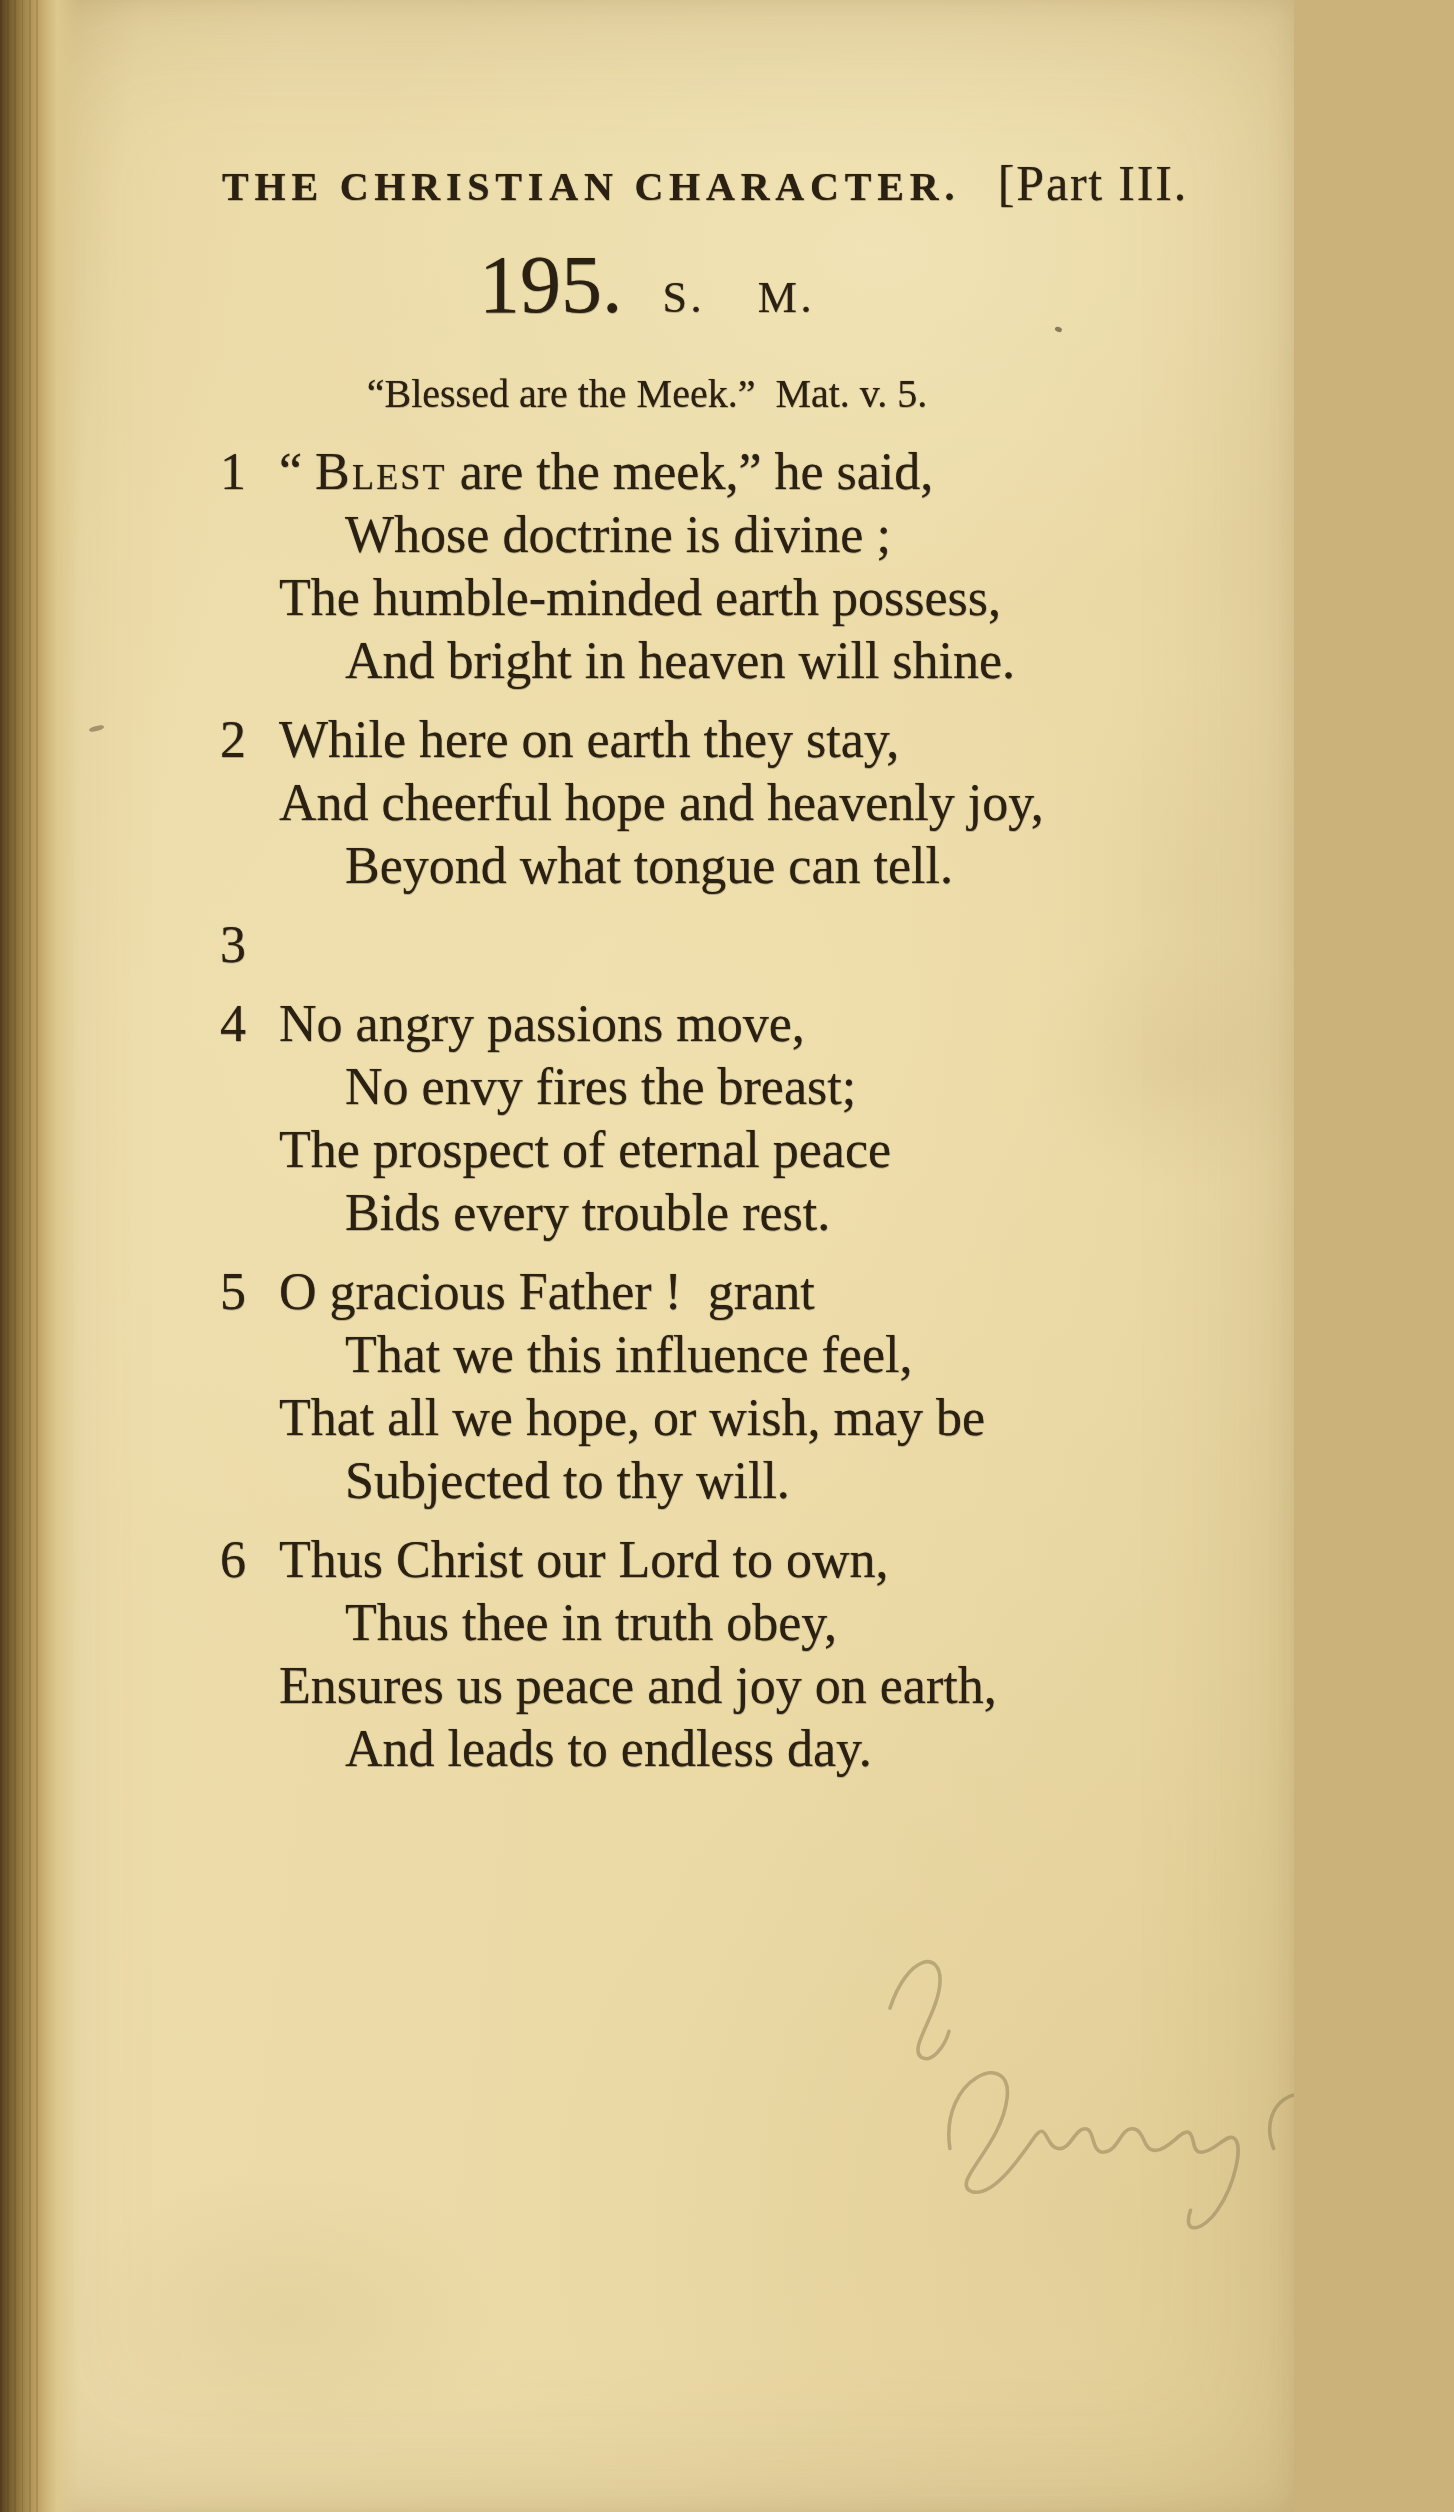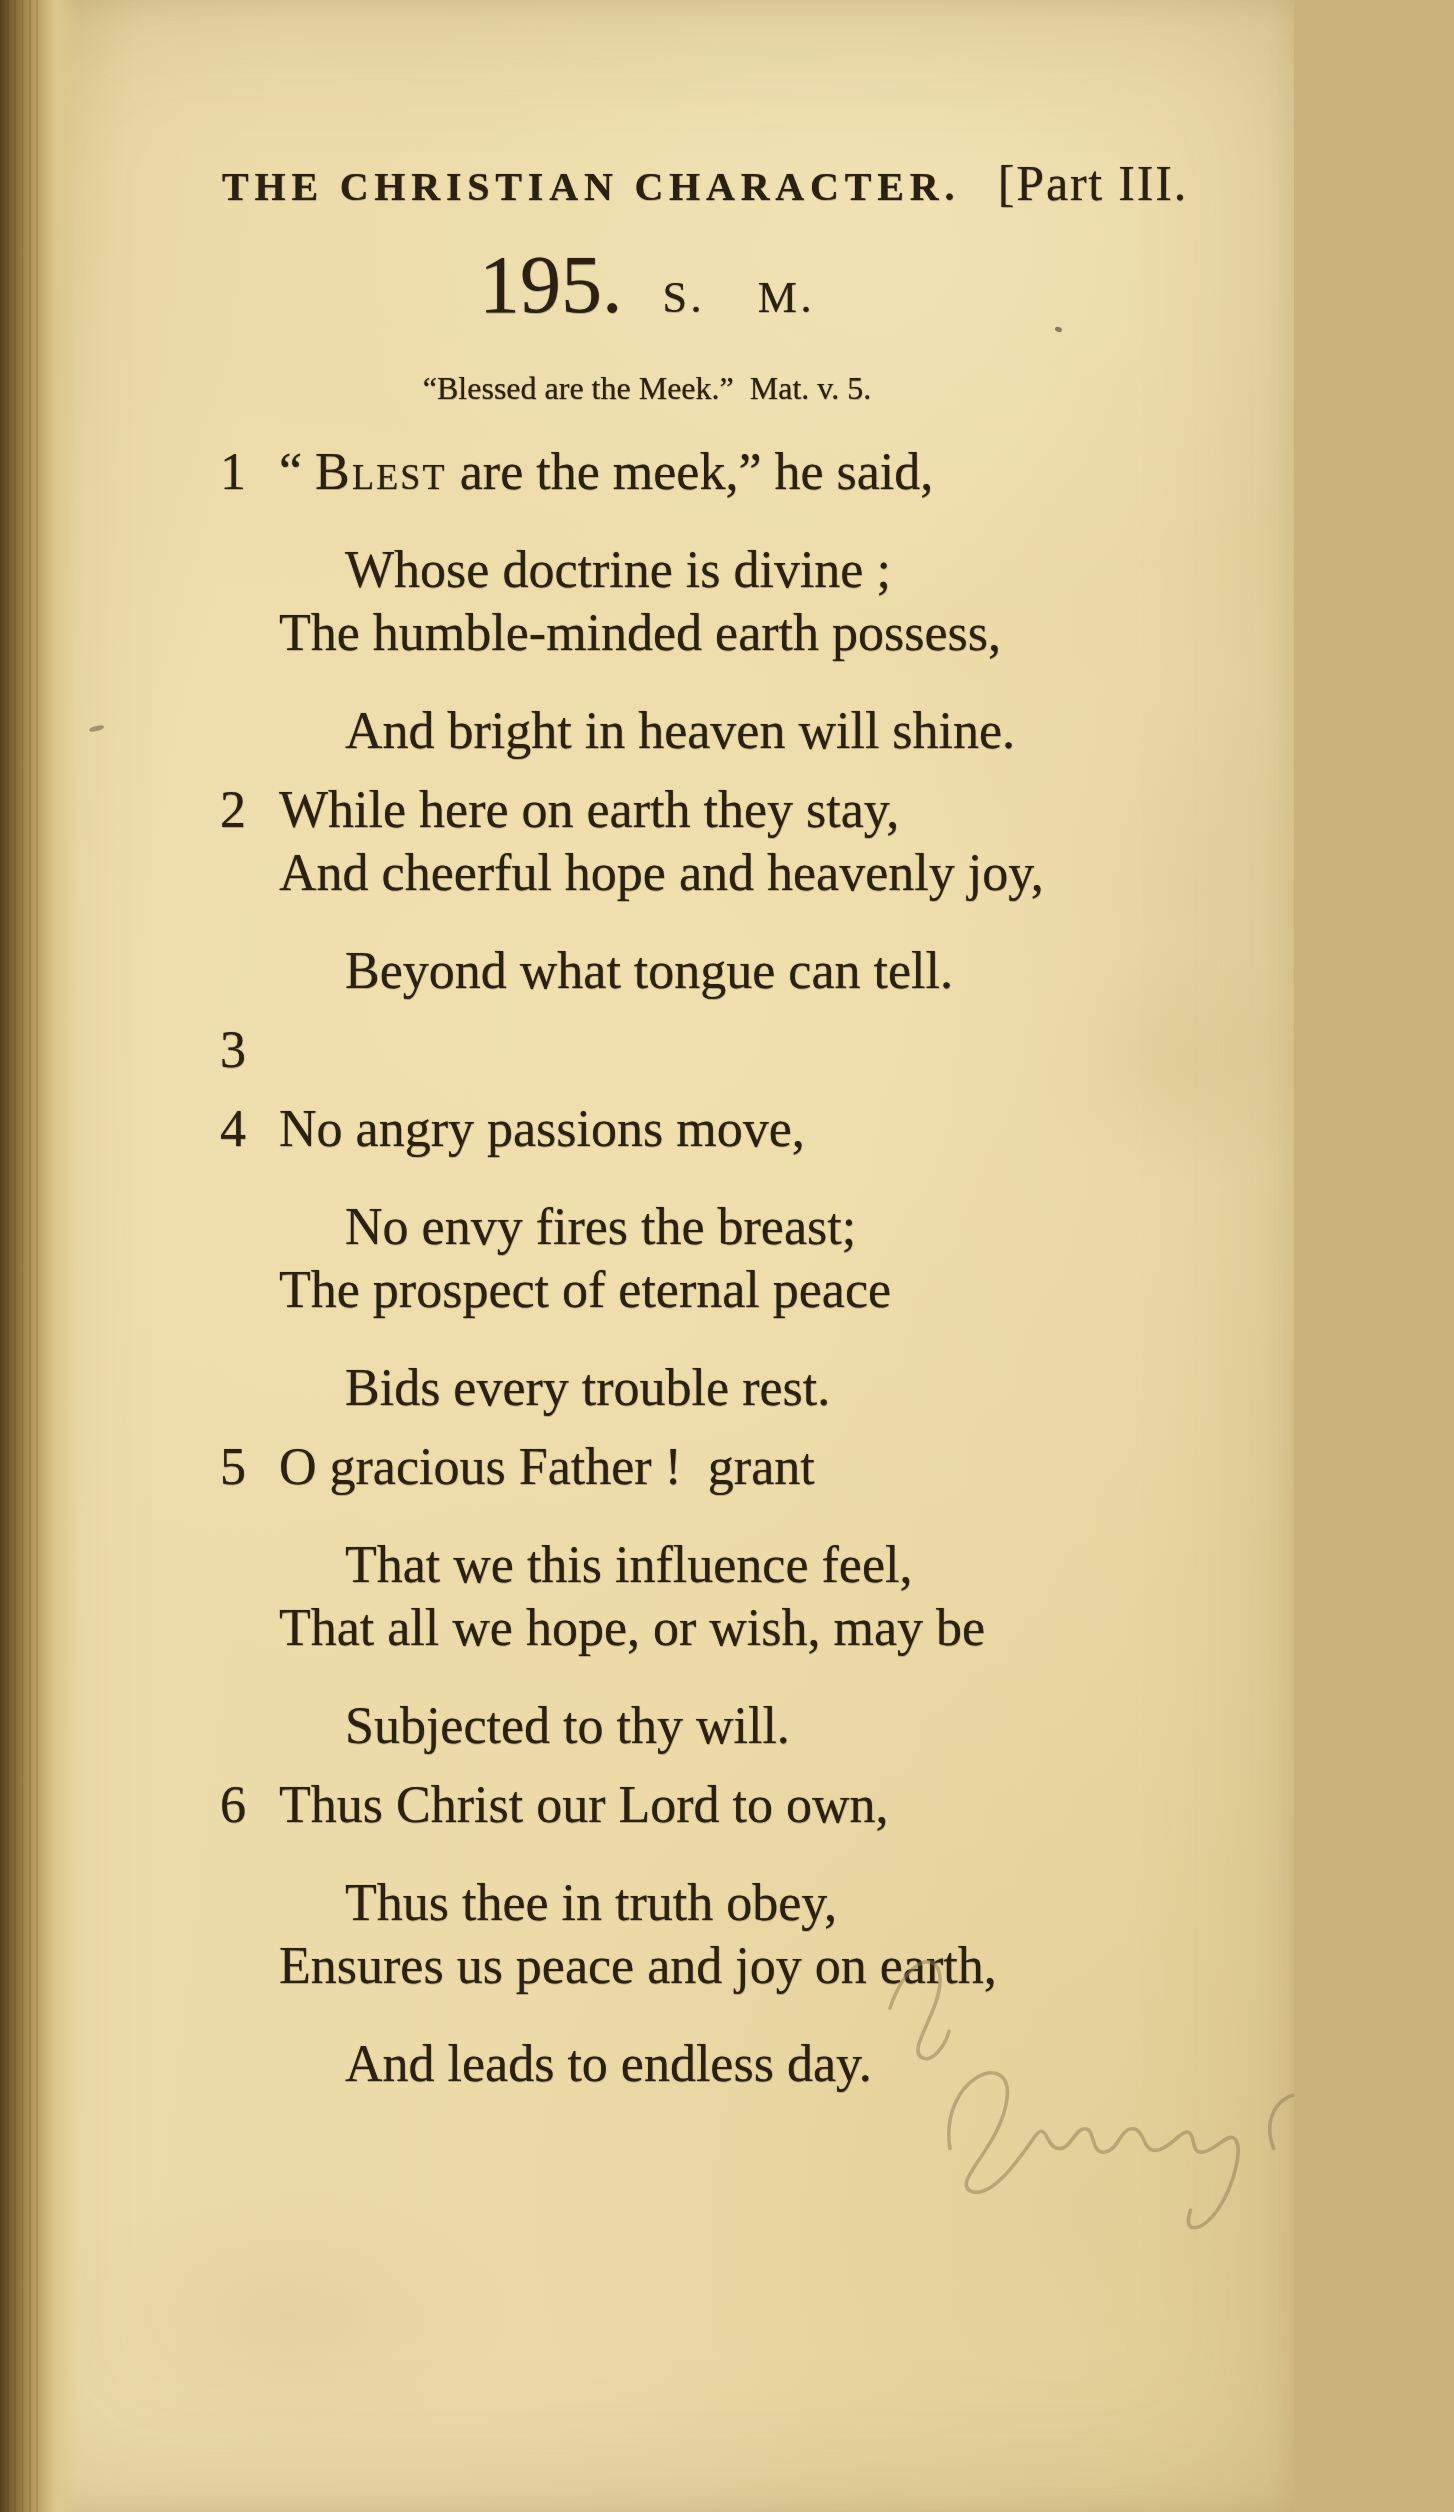--- a/index.html
+++ b/index.html
@@ -34,27 +34,27 @@
   .running-title{font-size:40px;font-weight:bold;letter-spacing:5.8px;white-space:pre;}
   .part-label{font-size:50px;letter-spacing:1.8px;white-space:pre;}
   .hymn-number-row{
     position:absolute;top:238px;left:0;width:100%;
     display:flex;justify-content:center;align-items:baseline;gap:40px;
   }
   .hymn-number{font-size:82px;}
   .hymn-meter{font-size:44px;letter-spacing:3.6px;word-spacing:38px;white-space:pre;text-align:center;}
   .epigraph{
     position:absolute;top:370px;left:0;width:100%;
-    text-align:center;font-size:32px;white-space:pre;
+    text-align:center;font-size:40px;white-space:pre;
   }
   .verses{position:absolute;top:440px;left:220px;width:1163px;}
   .verse{display:flex;margin-bottom:16px;font-size:52px;line-height:63px;}
   .vnum{flex:0 0 59px;width:59px;}
   .vline{white-space:pre;}
-  .vline.indent{padding-left:66px;margin-top:35px;}
+  .vline.indent{padding-left:66px;}
   .sc{font-variant-caps:small-caps;letter-spacing:2.2px;}
   .stain{position:absolute;pointer-events:none;}
   .stain1{left:1029px;top:939px;width:304px;height:250px;
     background:radial-gradient(closest-side, rgba(158,124,66,.10), rgba(158,124,66,0));}
   .stain2{left:54px;top:2173px;width:465px;height:286px;
     background:radial-gradient(closest-side, rgba(150,118,62,.09), rgba(150,118,62,0));}
   .stain3{left:1392px;top:340px;width:63px;height:1342px;
     background:linear-gradient(90deg, rgba(146,112,58,0), rgba(146,112,58,.13));}
   .stain4{left:1055px;top:671px;width:268px;height:447px;
     background:radial-gradient(closest-side, rgba(160,130,75,.07), rgba(160,130,75,0));}

